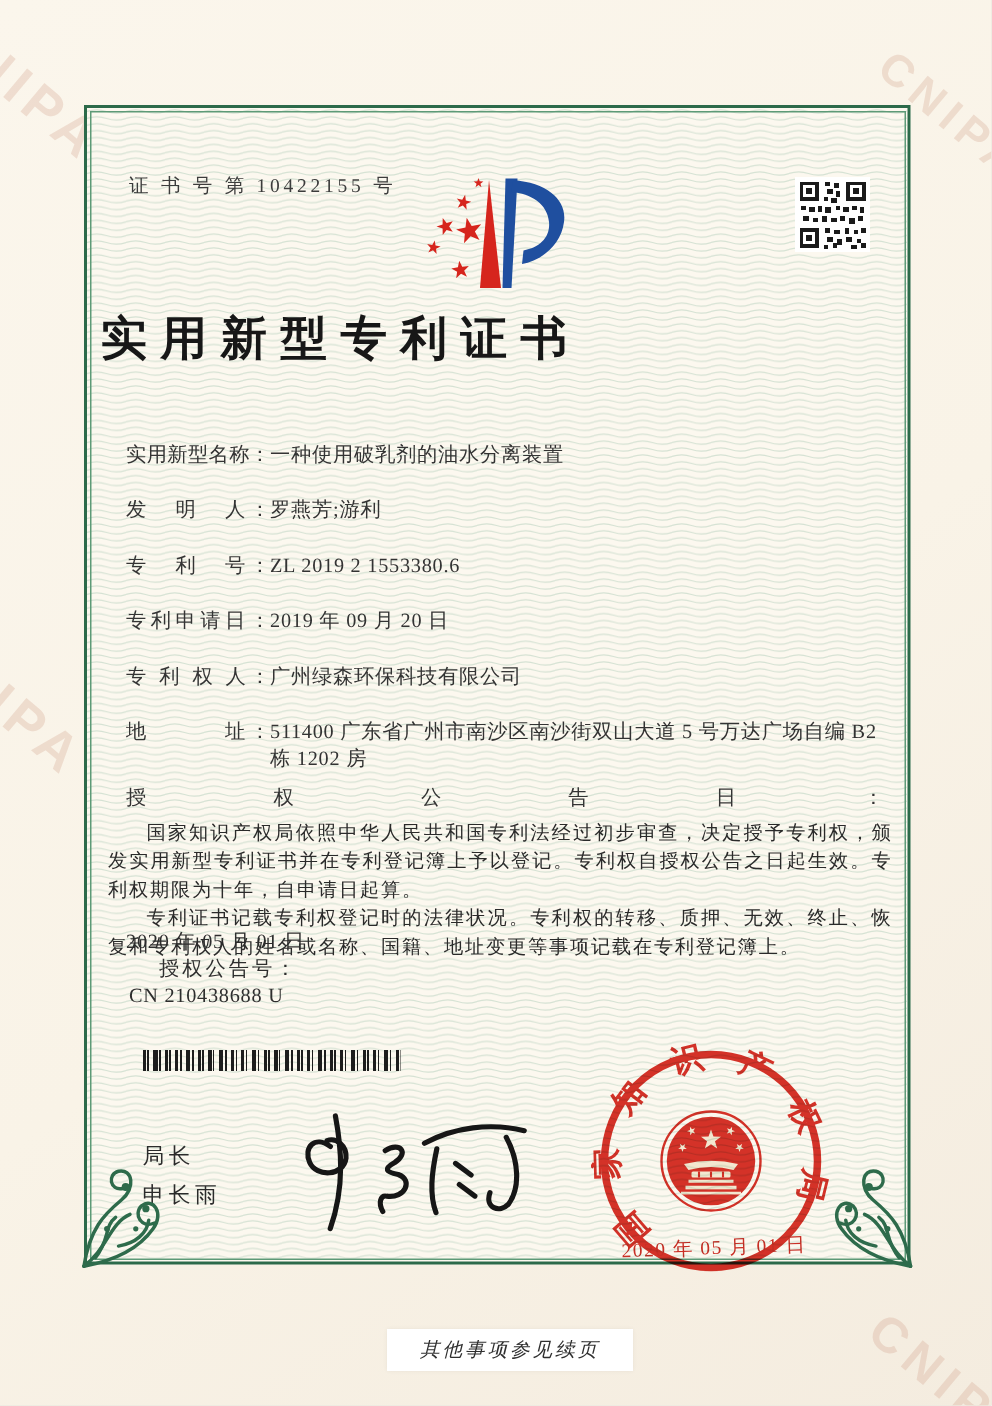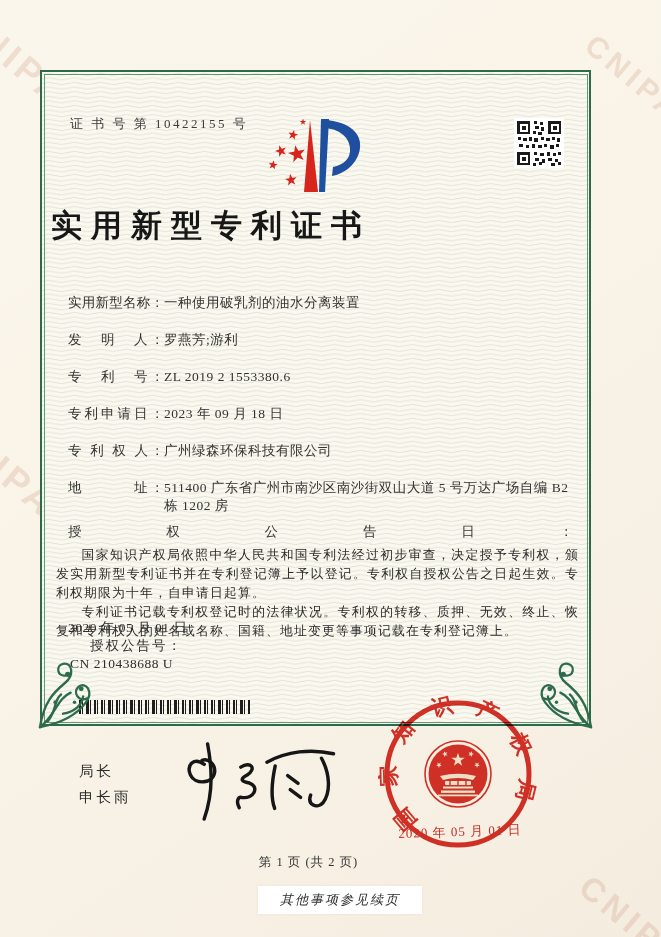--- a/index.html
+++ b/index.html
@@ -20,21 +20,21 @@
     letter-spacing:5px; white-space:nowrap; pointer-events:none;
   }
   .wm1 { left:-26px; top:-2px;  font-size:36px; }
   .wm2 { left:196px; top:128px; font-size:33px; }
   .wm3 { left:408px; top:268px; font-size:33px; }
   .wm4 { left:-38px; top:408px; font-size:36px; }
   .wm5 { left:600px; top:28px;  font-size:30px; }
   .wm6 { left:596px; top:868px; font-size:33px; }
   
   .frame {
-    position:absolute; left:40px; top:70px; width:551px; height:656px;
+    position:absolute; left:56px; top:70px; width:551px; height:773px;
     border:2.5px solid #2c6a4a; background:#fcf8ef;
   }
   .frame-inner {
     position:absolute; inset:1.5px; border:1px solid #5d9a77; pointer-events:none;
   }
   .guilloche { position:absolute; inset:0; width:100%; height:100%; }
   .flourish { position:absolute; width:106px; height:96px; z-index:3; }
   .fl-left  { left:-8px;  bottom:-7px; }
   .fl-right { right:-8px; bottom:-7px; transform:scaleX(-1); }
   
@@ -240,21 +240,21 @@
       <div class="frow">
         <span class="flabel">发　明　人：</span>
         <span class="fvalue">罗燕芳;游利</span>
       </div>
       <div class="frow">
         <span class="flabel">专　利　号：</span>
         <span class="fvalue">ZL 2019 2 1553380.6</span>
       </div>
       <div class="frow">
         <span class="flabel">专利申请日：</span>
-        <span class="fvalue">2023 年 09 月 18 日</span>
+        <span class="fvalue">2019 年 09 月 20 日</span>
       </div>
       <div class="frow">
         <span class="flabel">专 利 权 人：</span>
         <span class="fvalue">广州绿森环保科技有限公司</span>
       </div>
       <div class="frow frow-addr">
         <span class="flabel">地　　　址：</span>
         <span class="fvalue">511400 广东省广州市南沙区南沙街双山大道 5 号万达广场自编 B2 栋 1202 房</span>
       </div>
       <div class="grant-row">
@@ -313,18 +313,17 @@
         </g>
         <g stroke="#d5281e" stroke-width="1.4">
           <line x1="-8" y1="7" x2="-8" y2="11"></line>
             <line x1="0" y1="7" x2="0" y2="11"></line>
             <line x1="8" y1="7" x2="8" y2="11"></line>
         </g>
       </g>
       <text y="62" x="0" text-anchor="middle" font-size="13" fill="#c9241b" letter-spacing="1" transform="rotate(-2)">2020 年 05 月 01 日</text>
     </svg>
 
-    <div class="page-info">第 1 页 (共 2 页)</div>
   </div>
 
   <div class="continuation">其他事项参见续页</div>
 
 </div>
 
 </body></html>

